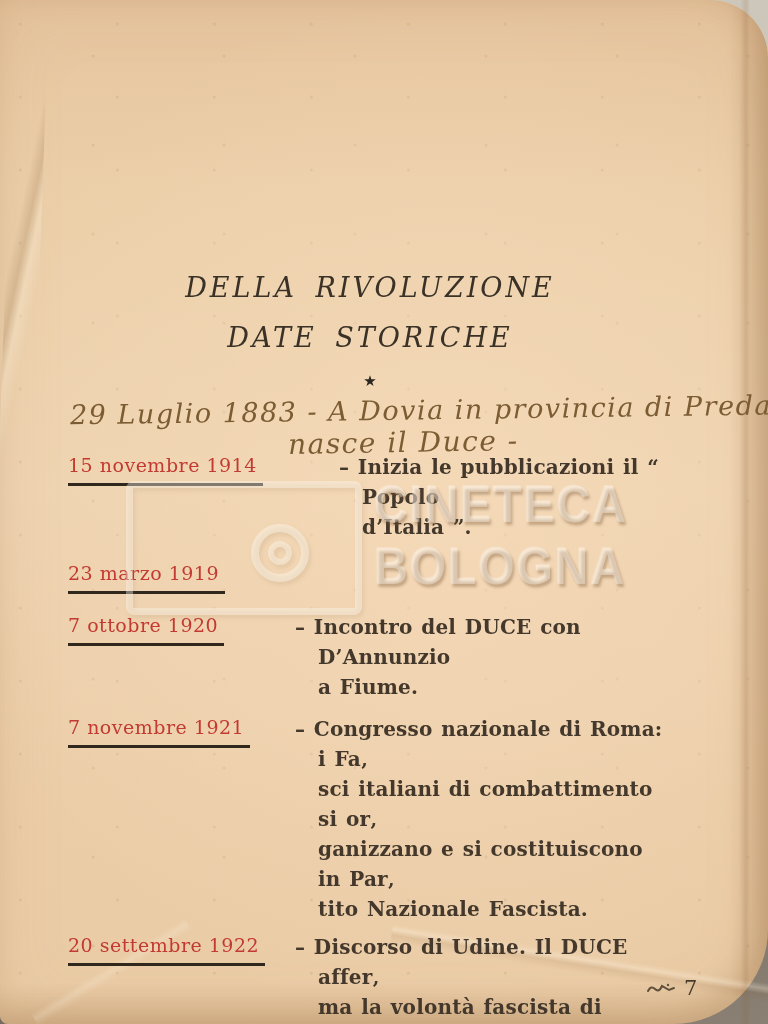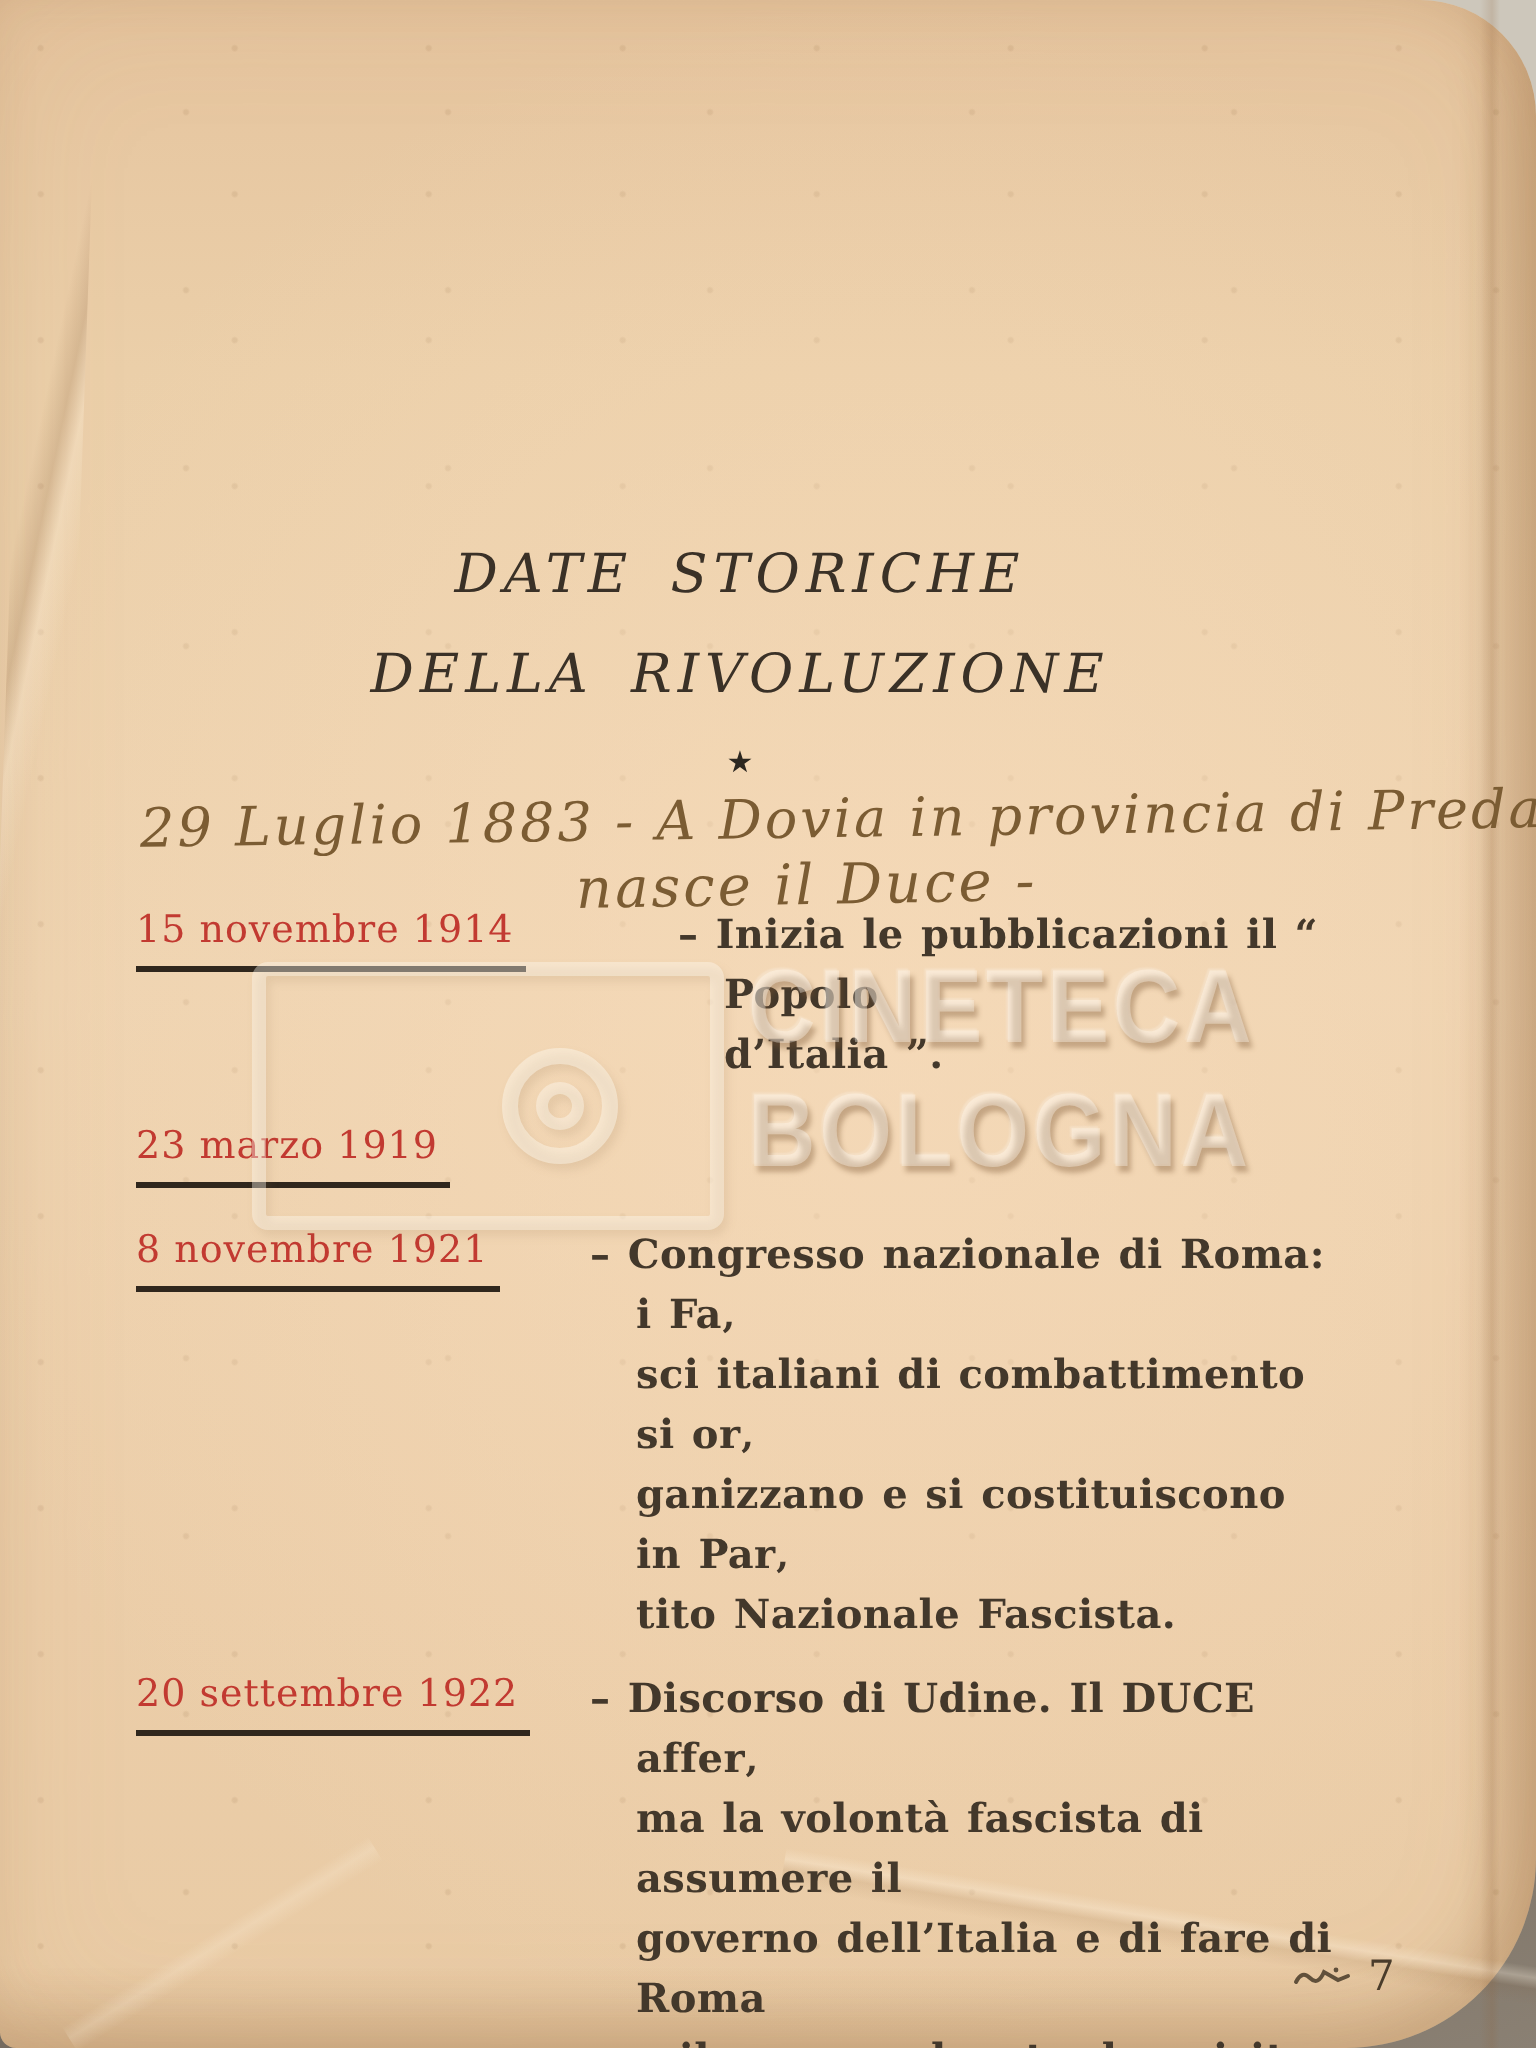--- a/index.html
+++ b/index.html
@@ -103,22 +103,22 @@
 <div class="page">
 
   <div class="crease crease-left"></div>
   <div class="crease crease-bottom-diag"></div>
   <div class="crease crease-bottom-left"></div>
   <div class="edge-line-right"></div>
 
   <div class="content">
 
     <div class="title-block">
+      <div class="title-line">DELLA RIVOLUZIONE</div>
       <div class="title-line">DATE STORICHE</div>
-      <div class="title-line">DELLA RIVOLUZIONE</div>
     </div>
 
     <div class="star">★</div>
 
     <div class="handwriting hw1">29 Luglio 1883 - A Dovia in provincia di Predappio</div>
     <div class="handwriting hw2">nasce il Duce -</div>
 
     <div class="entries">
 
       <div class="entry">
@@ -128,24 +128,31 @@
         <div class="entry-desc">– Inizia le pubblicazioni il “ Popolo
 d’Italia ”.</div>
       </div>
 
       <div class="entry">
         <div class="entry-date-cell">
           <span class="entry-date">23 marzo 1919</span>
         </div>
       </div>
 
+      <div class="entry">
+        <div class="entry-date-cell">
+          <span class="entry-date">7 ottobre 1920</span>
+        </div>
+        <div class="entry-desc">– Incontro del DUCE con D’Annunzio
+a Fiume.</div>
+      </div>
 
       <div class="entry">
         <div class="entry-date-cell">
-          <span class="entry-date">8 novembre 1921</span>
+          <span class="entry-date">7 novembre 1921</span>
         </div>
         <div class="entry-desc">– Congresso nazionale di Roma: i Fa‚
 sci italiani di combattimento si or‚
 ganizzano e si costituiscono in Par‚
 tito Nazionale Fascista.</div>
       </div>
 
       <div class="entry">
         <div class="entry-date-cell">
           <span class="entry-date">20 settembre 1922</span>

